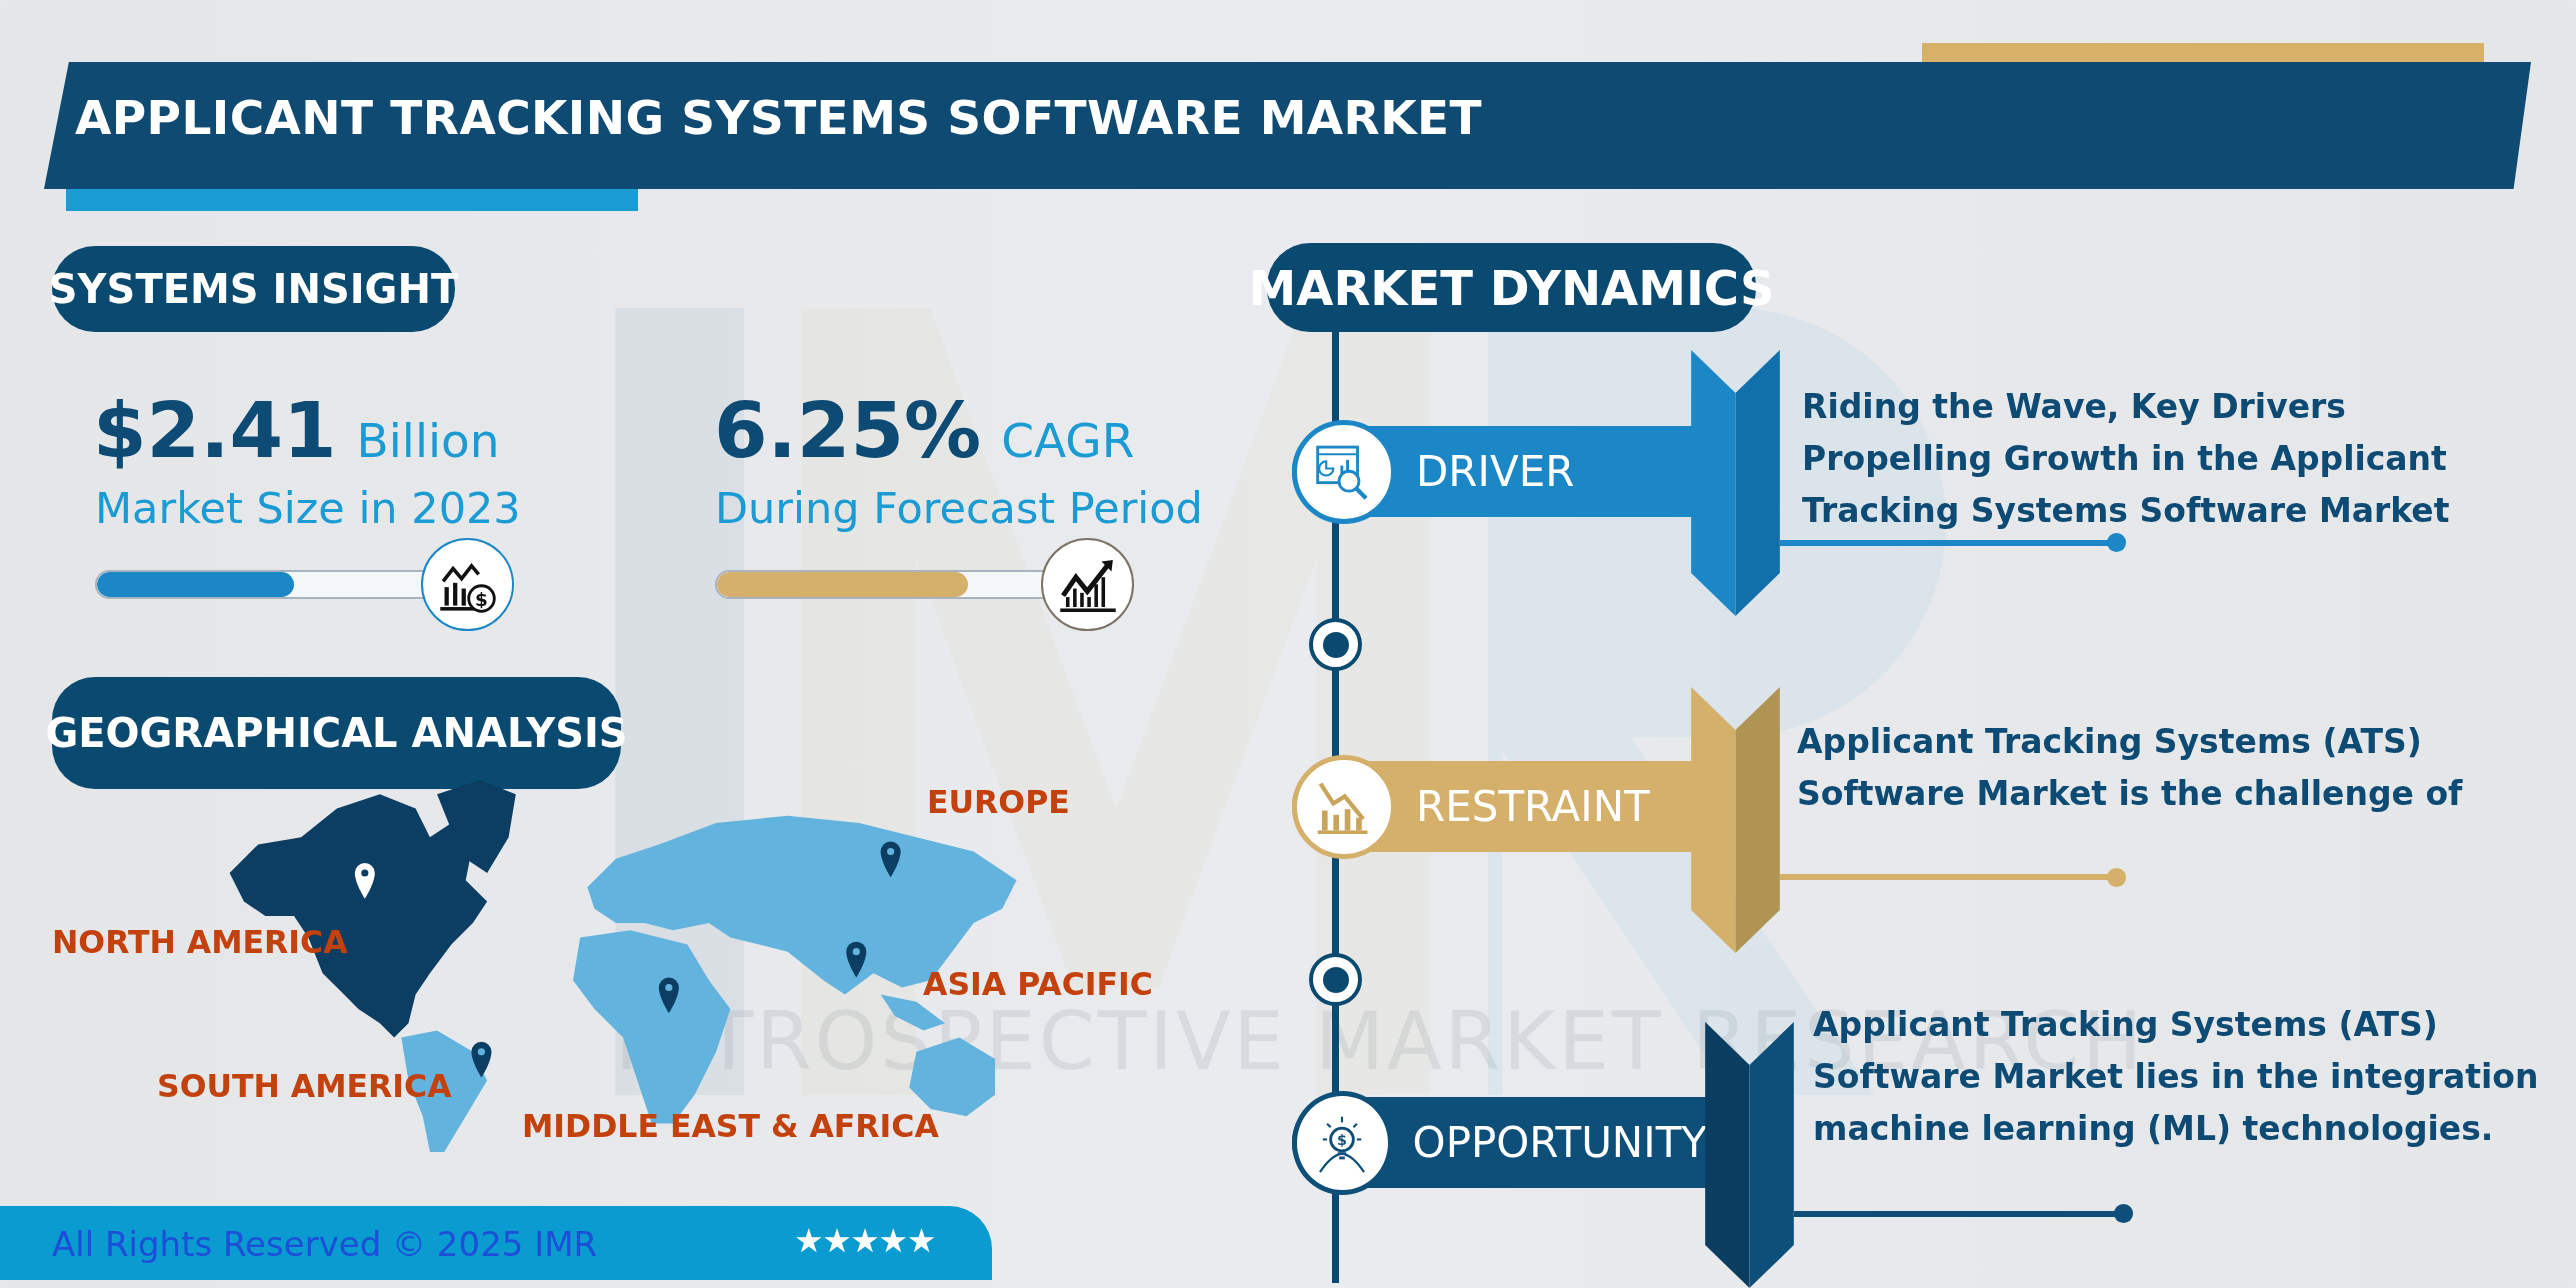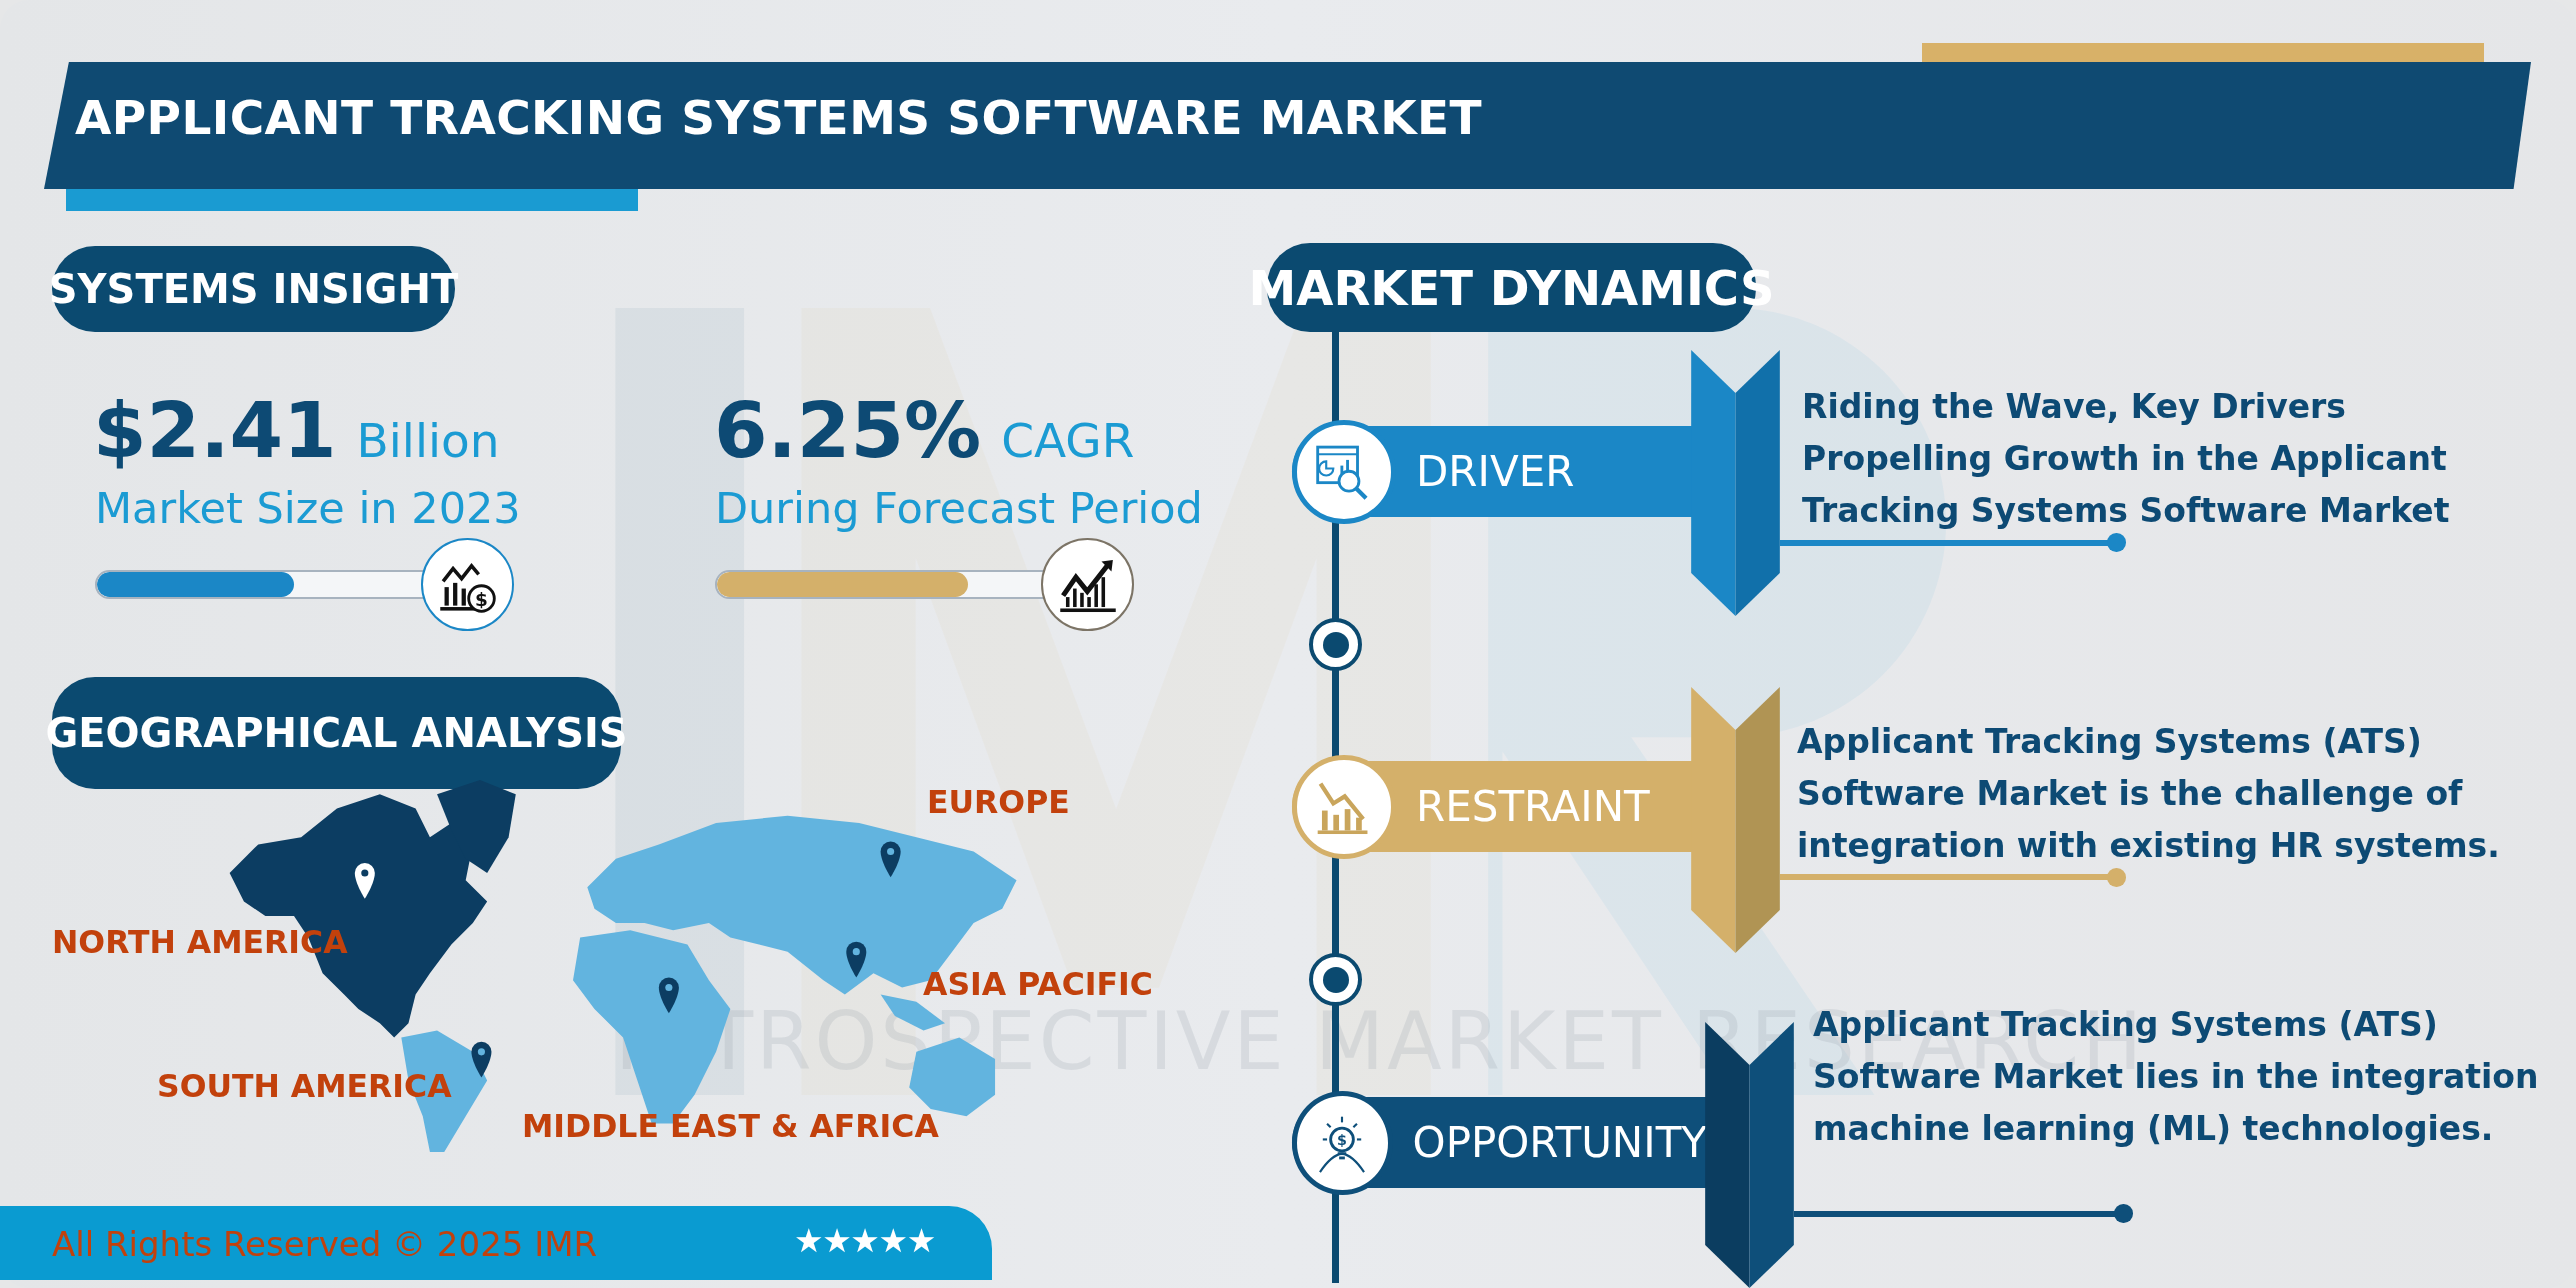--- a/index.html
+++ b/index.html
@@ -19,21 +19,21 @@
   .big{font-weight:bold;color:#0d4a74;font-size:77px;line-height:1;white-space:nowrap;}
   .big-unit{font-size:47px;color:#1b9bd3;font-weight:normal;margin-left:20px;}
   .sub{font-size:43px;color:#1b9bd3;white-space:nowrap;line-height:1;}
   .bar{height:29px;border-radius:14.3px;background:#f4f6f8;border:2.1px solid #a7b3bf;box-sizing:border-box;overflow:hidden;}
   .bar-fill{height:100%;border-radius:14.3px;}
   .icon-circle{width:93px;height:93px;border-radius:50%;background:#fff;display:flex;align-items:center;justify-content:center;box-sizing:border-box;}
   
   .map-label{font-size:31.5px;font-weight:bold;color:#c2410c;white-space:nowrap;}
   
   .footer{left:0;top:1206px;width:992px;height:74px;background:#0a9bd1;border-radius:0 43px 0 0;}
-  .footer-text{left:52px;top:1224px;font-size:34px;color:#c2410c;white-space:nowrap;}
+  .footer-text{left:52px;top:1224px;font-size:34px;color:#1d4ed8;white-space:nowrap;}
   .footer-stars{left:794px;top:1221px;font-size:33px;color:#fff;letter-spacing:-1.4px;white-space:nowrap;}
   
   .vline{left:1332px;top:331px;width:7.2px;height:952px;background:#0b4a70;}
   .node{width:53px;height:53px;border-radius:50%;background:#fff;border:4.3px solid #0b4a70;box-sizing:border-box;display:flex;align-items:center;justify-content:center;}
   .node-dot{width:26px;height:26px;border-radius:50%;background:#0b4a70;}
   .band{height:91px;display:flex;align-items:center;}
   .band-icon{width:104px;height:104px;border-radius:50%;background:#fff;box-sizing:border-box;display:flex;align-items:center;justify-content:center;}
   .band-label{font-size:42px;color:#fff;margin-left:20px;white-space:nowrap;}
   .chev{width:89px;}
   .dyn-text{font-size:33px;font-weight:bold;color:#0d4a74;line-height:52px;white-space:nowrap;}
@@ -200,21 +200,20 @@
 </div>
 <svg class="abs chev" style="left:1691px;top:687px;" width="89" height="266" viewBox="0 0 124 372">
   <polygon points="0,0 62,60 62,372 0,312" fill="#d4b06a"></polygon>
   <polygon points="62,60 124,0 124,312 62,372" fill="#b09454"></polygon>
 </svg>
 <div class="abs leader" style="left:1780px;top:874px;width:336px;background:#d4b06a;"></div>
 <div class="abs leader-dot" style="left:2107px;top:868px;background:#d4b06a;"></div>
 <div class="abs dyn-text" style="left:1797px;top:716px;">
   <div>Applicant Tracking Systems (ATS)</div>
   <div>Software Market is the challenge of</div>
-  <div>integration with existing HR systems.</div>
 </div>
 
 <div class="abs band" style="left:1292px;top:1097px;width:415px;background:#0e4f7a;border-radius:54px 0 0 54px;">
   <div class="band-icon" style="border:5px solid #0e4f7a;">
     <svg width="64" height="64" viewBox="0 0 90 90">
       <circle cx="45" cy="40" r="16" fill="none" stroke="#0e4f7a" stroke-width="4"></circle>
       <text x="45" y="48" font-size="20" font-weight="bold" text-anchor="middle" fill="#0e4f7a" font-family="DejaVu Sans, sans-serif">$</text>
       <line x1="45" y1="8" x2="45" y2="16" stroke="#0e4f7a" stroke-width="3"></line>
       <line x1="18" y1="40" x2="24" y2="40" stroke="#0e4f7a" stroke-width="3"></line>
       <line x1="66" y1="40" x2="72" y2="40" stroke="#0e4f7a" stroke-width="3"></line>

